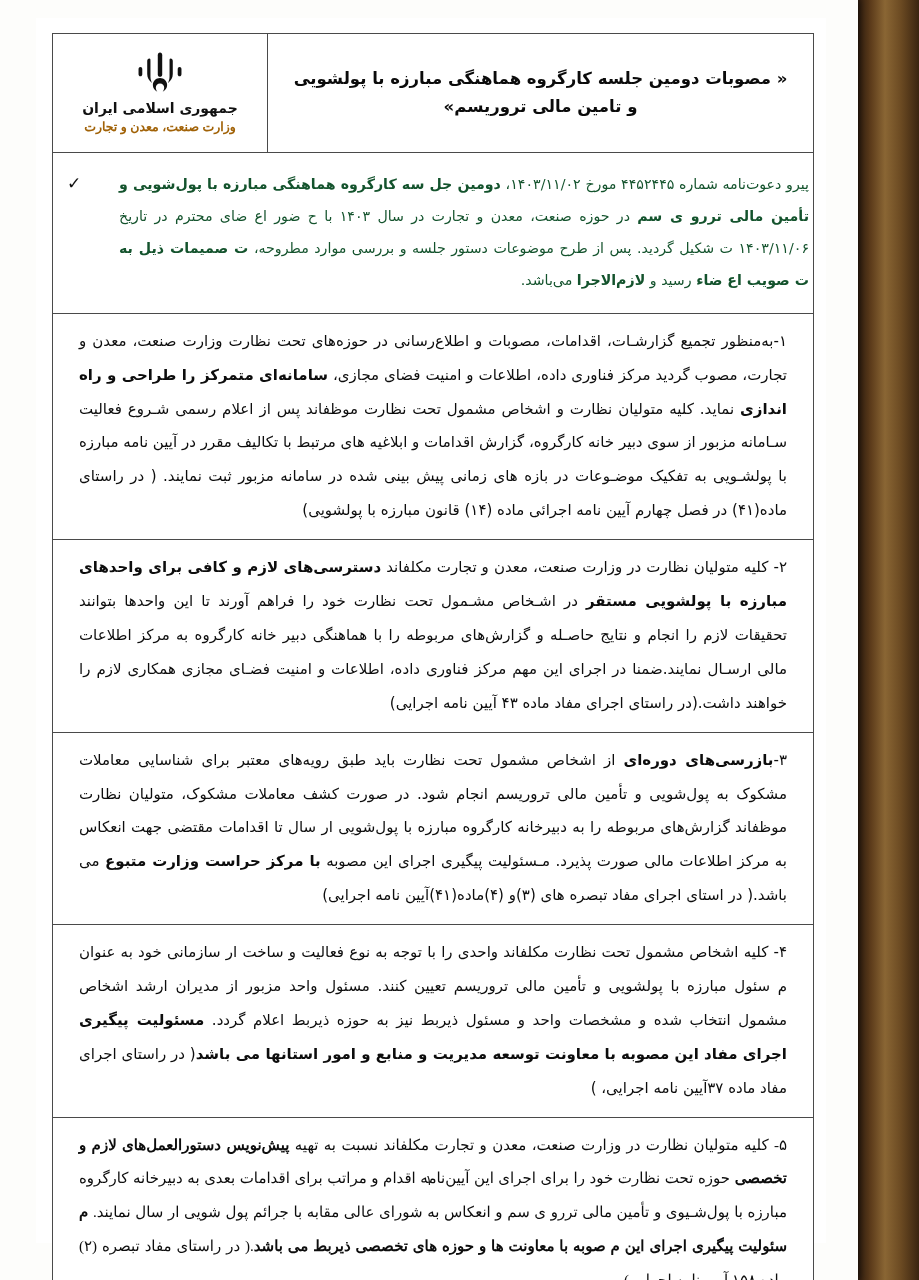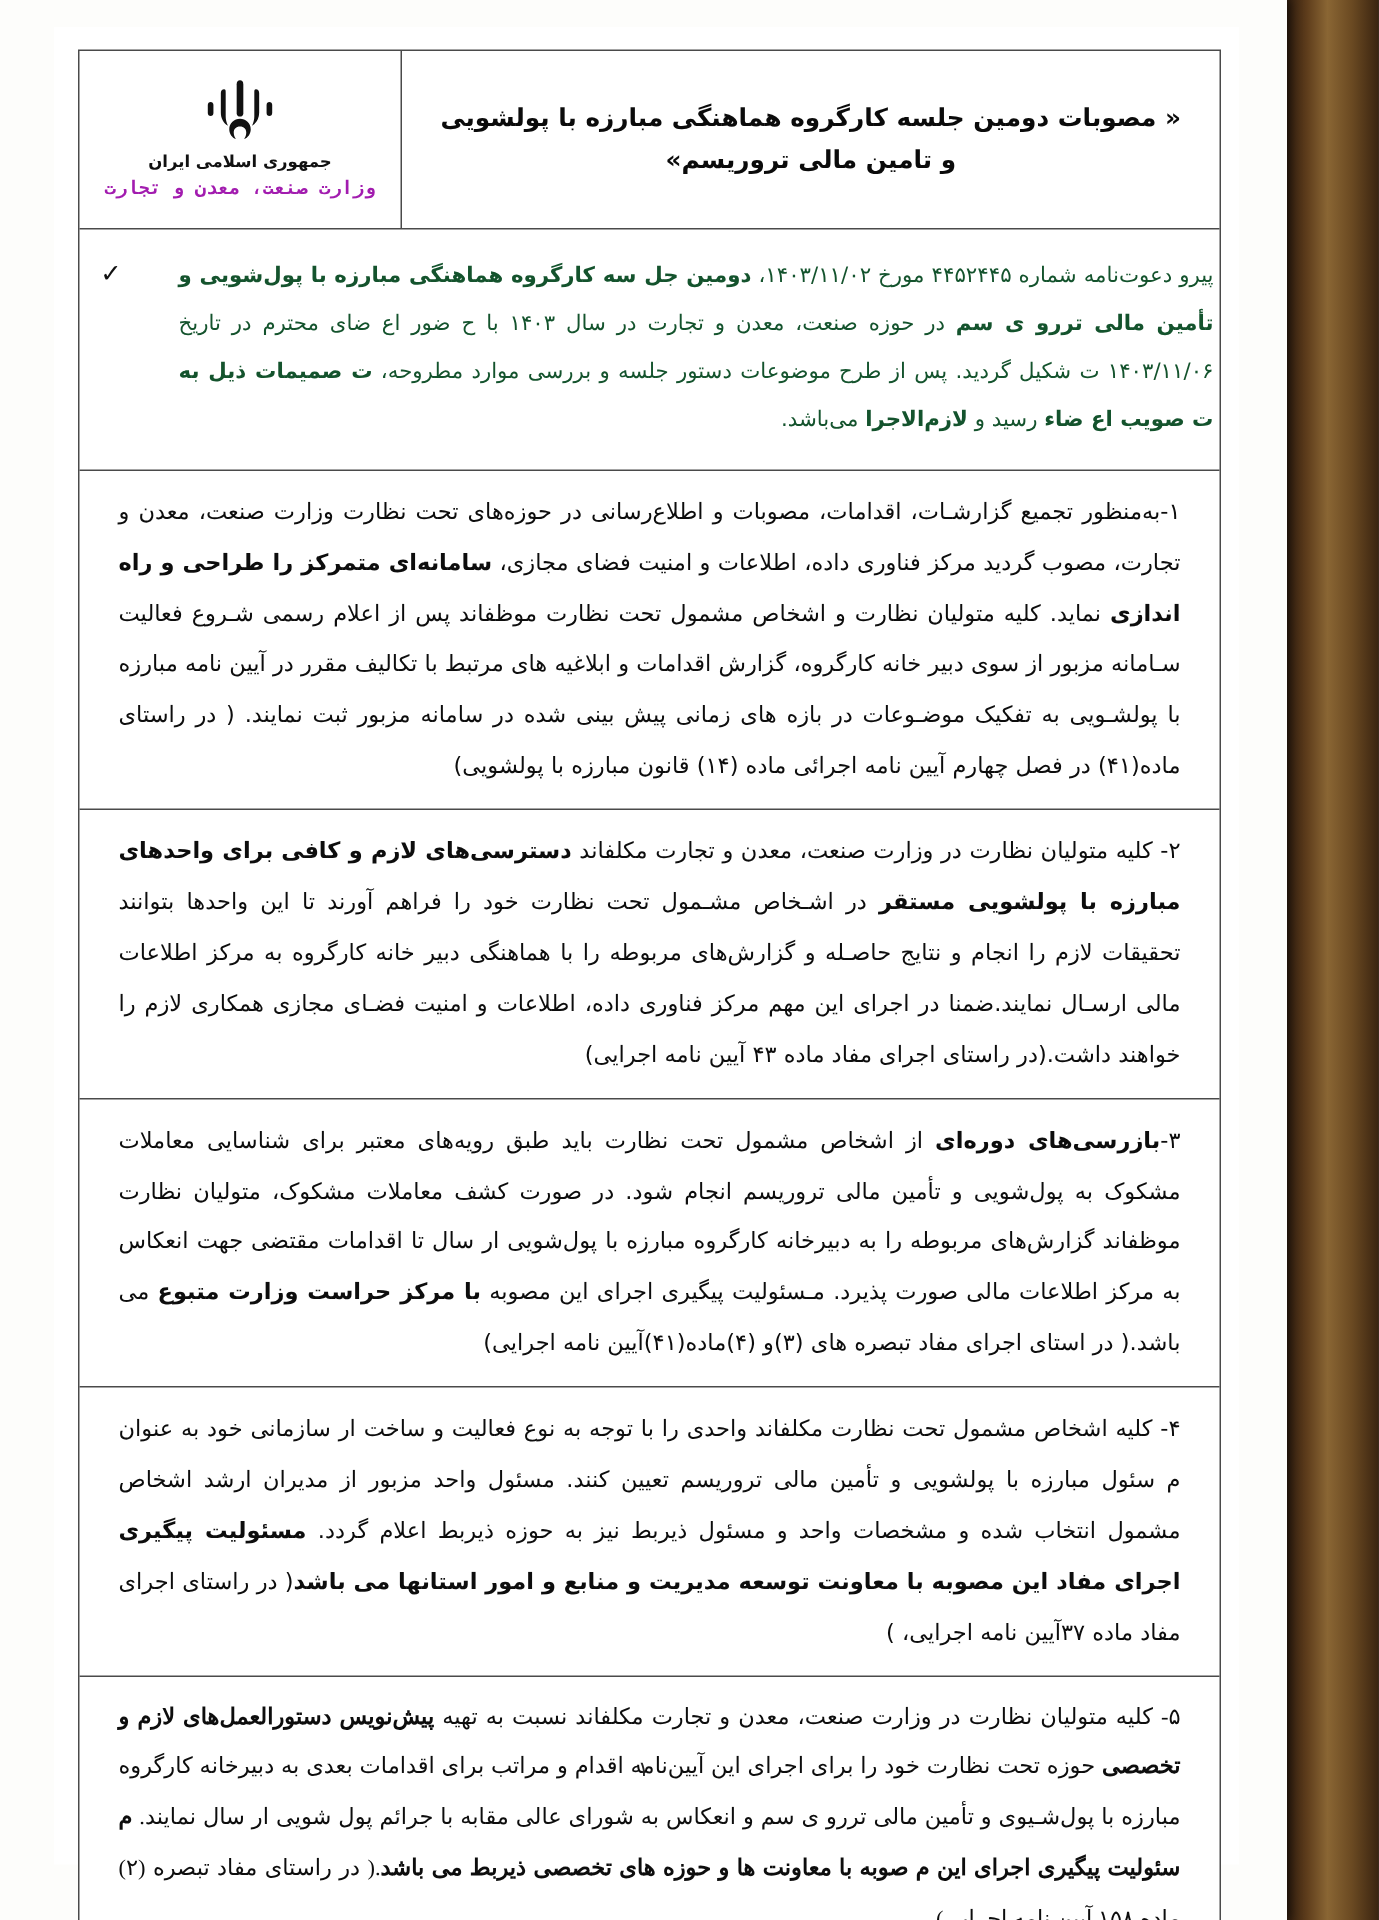--- a/index.html
+++ b/index.html
@@ -79,31 +79,31 @@
     justify-content: center;
     padding: 8px 6px 10px 6px;
     box-sizing: border-box;
   }
   .emblem {
     width: 52px;
     height: 46px;
     margin-bottom: 4px;
   }
   .logo-line1 {
-    font-size: 11px;
+    font-size: 14px;
     color: #111;
     font-weight: bold;
     letter-spacing: 0.3px;
     margin-bottom: 3px;
   }
   .logo-line2 {
     font-size: 12.5px;
-    color: #a21caf;
-    font-weight: bold;
-    font-family: Liberation Mono, monospace;
+    color: #a16207;
+    font-weight: bold;
+    font-family: Liberation Sans, sans-serif;
   }
 
   
   .intro-row {
     display: flex;
     flex-direction: row;
     border-bottom: 1.4px solid #4a4a4a;
   }
   .intro-mark {
     width: 42px;

